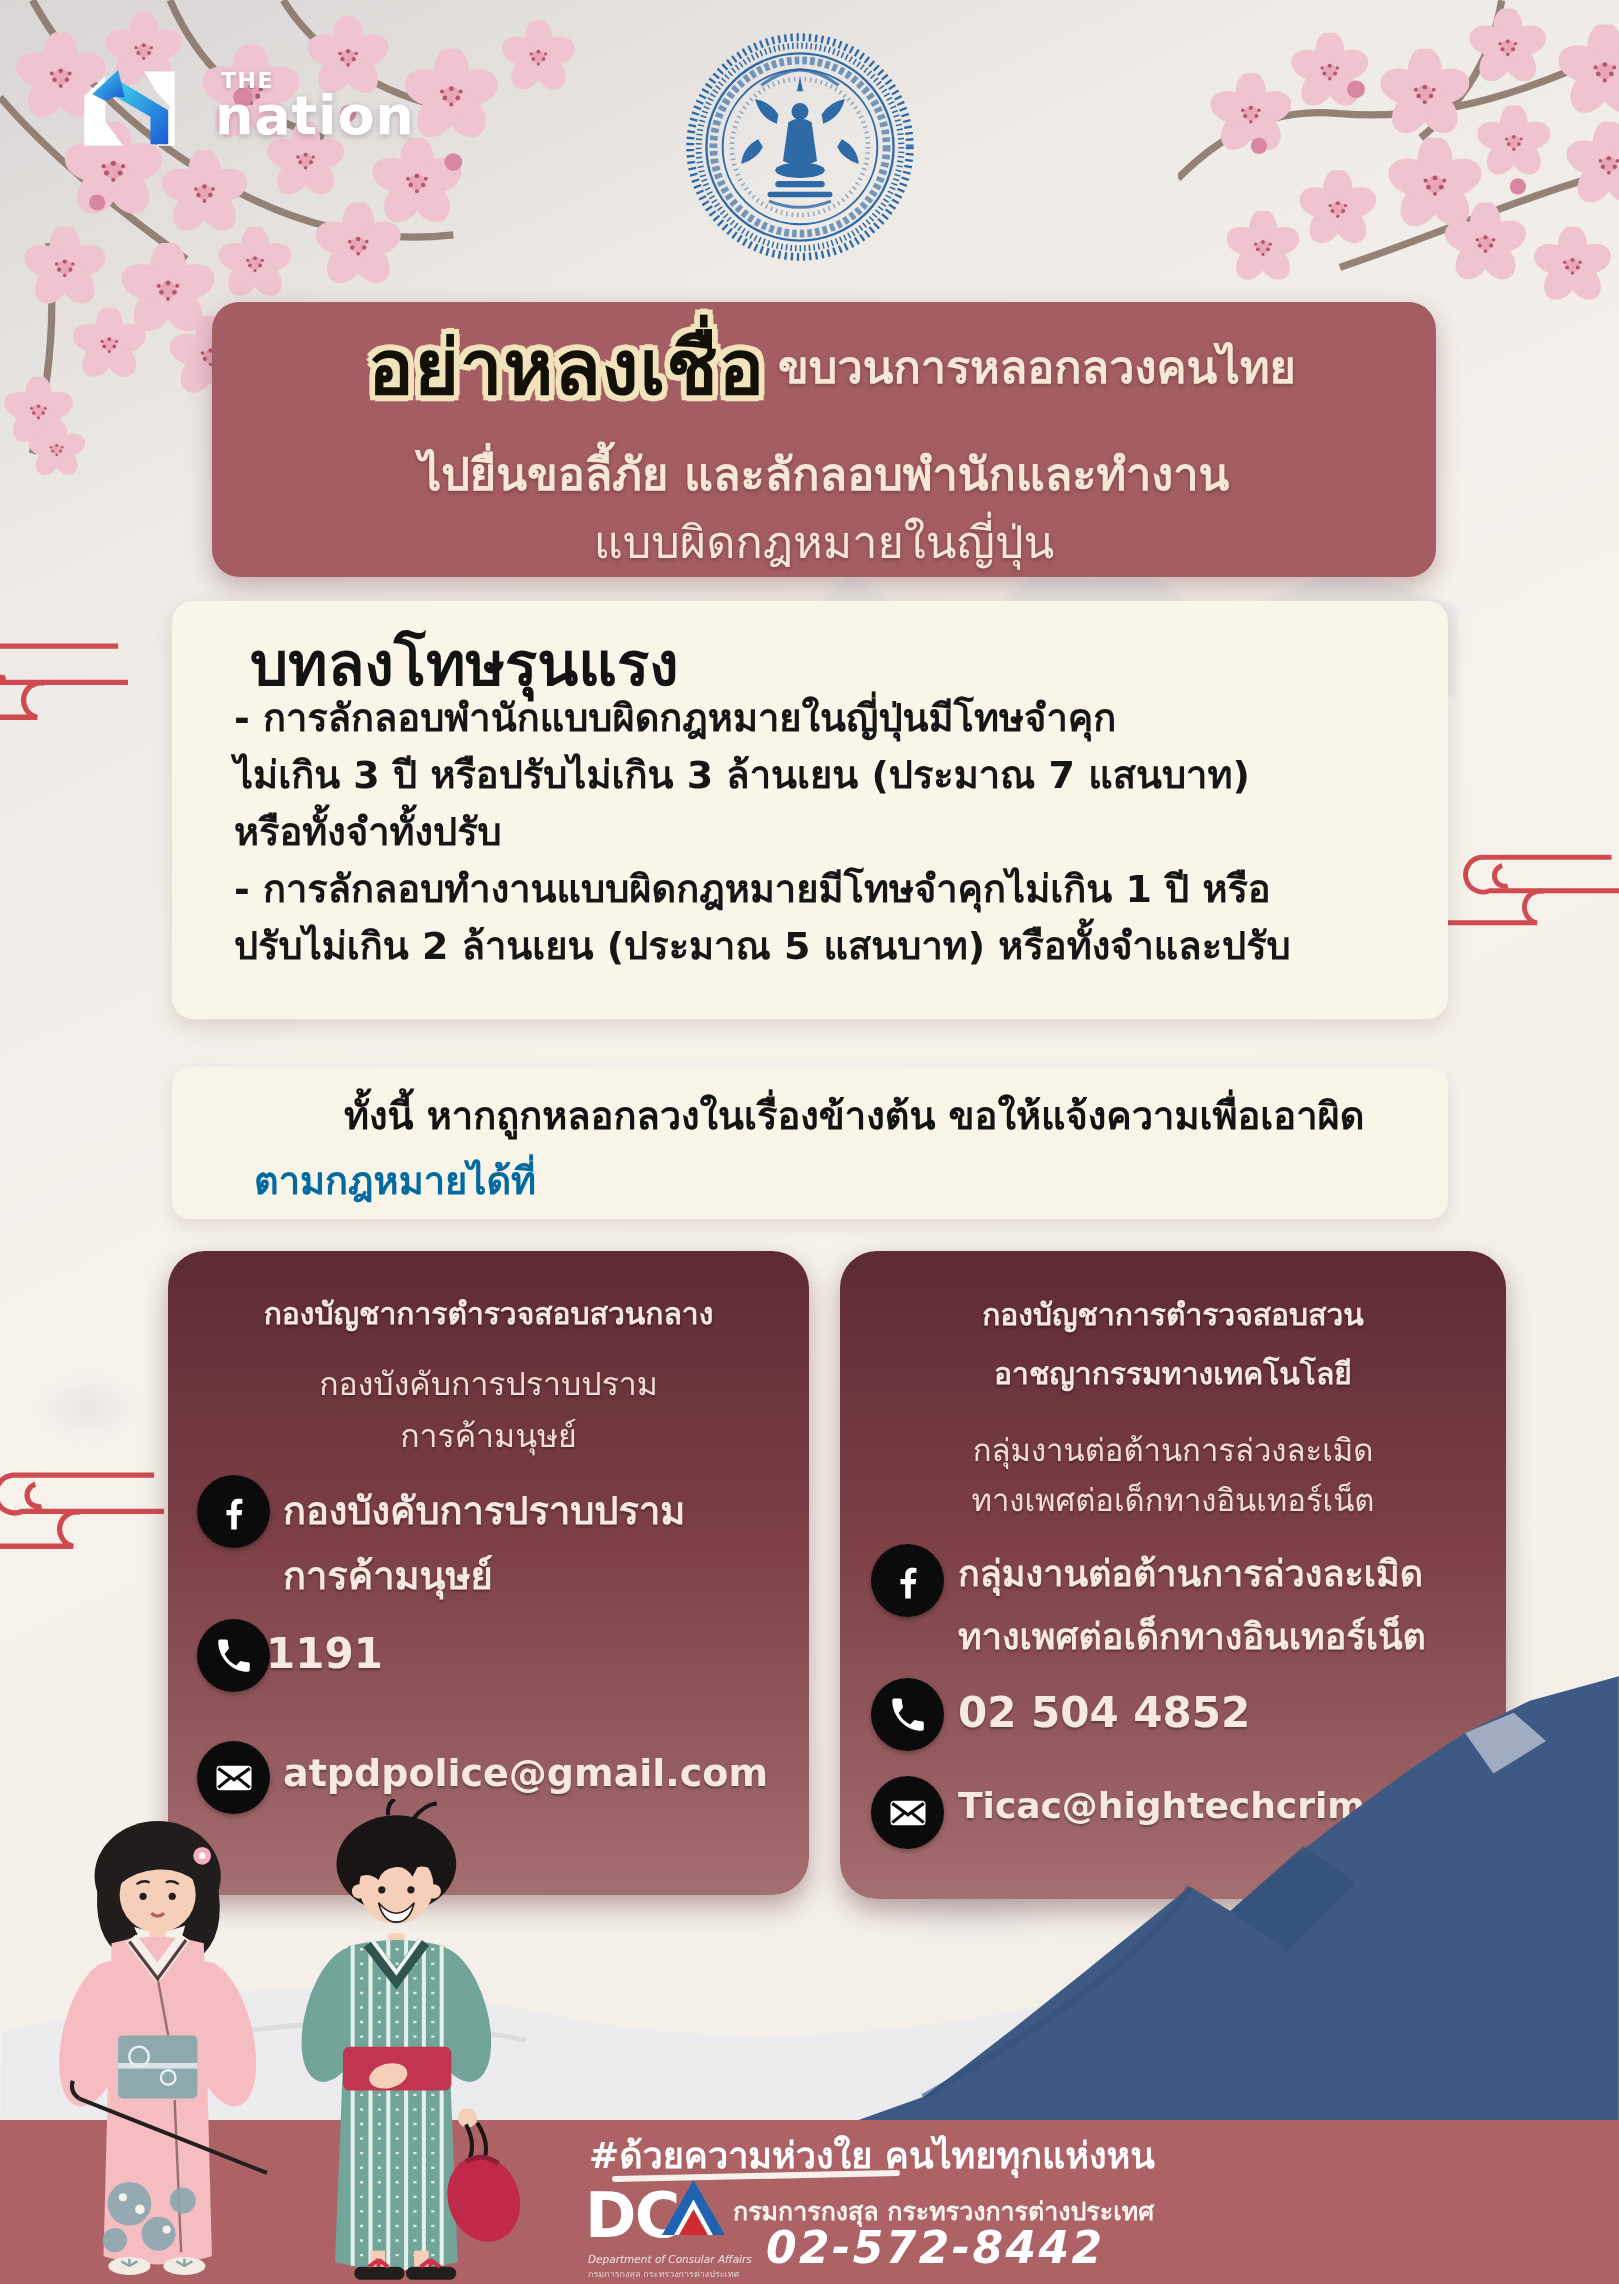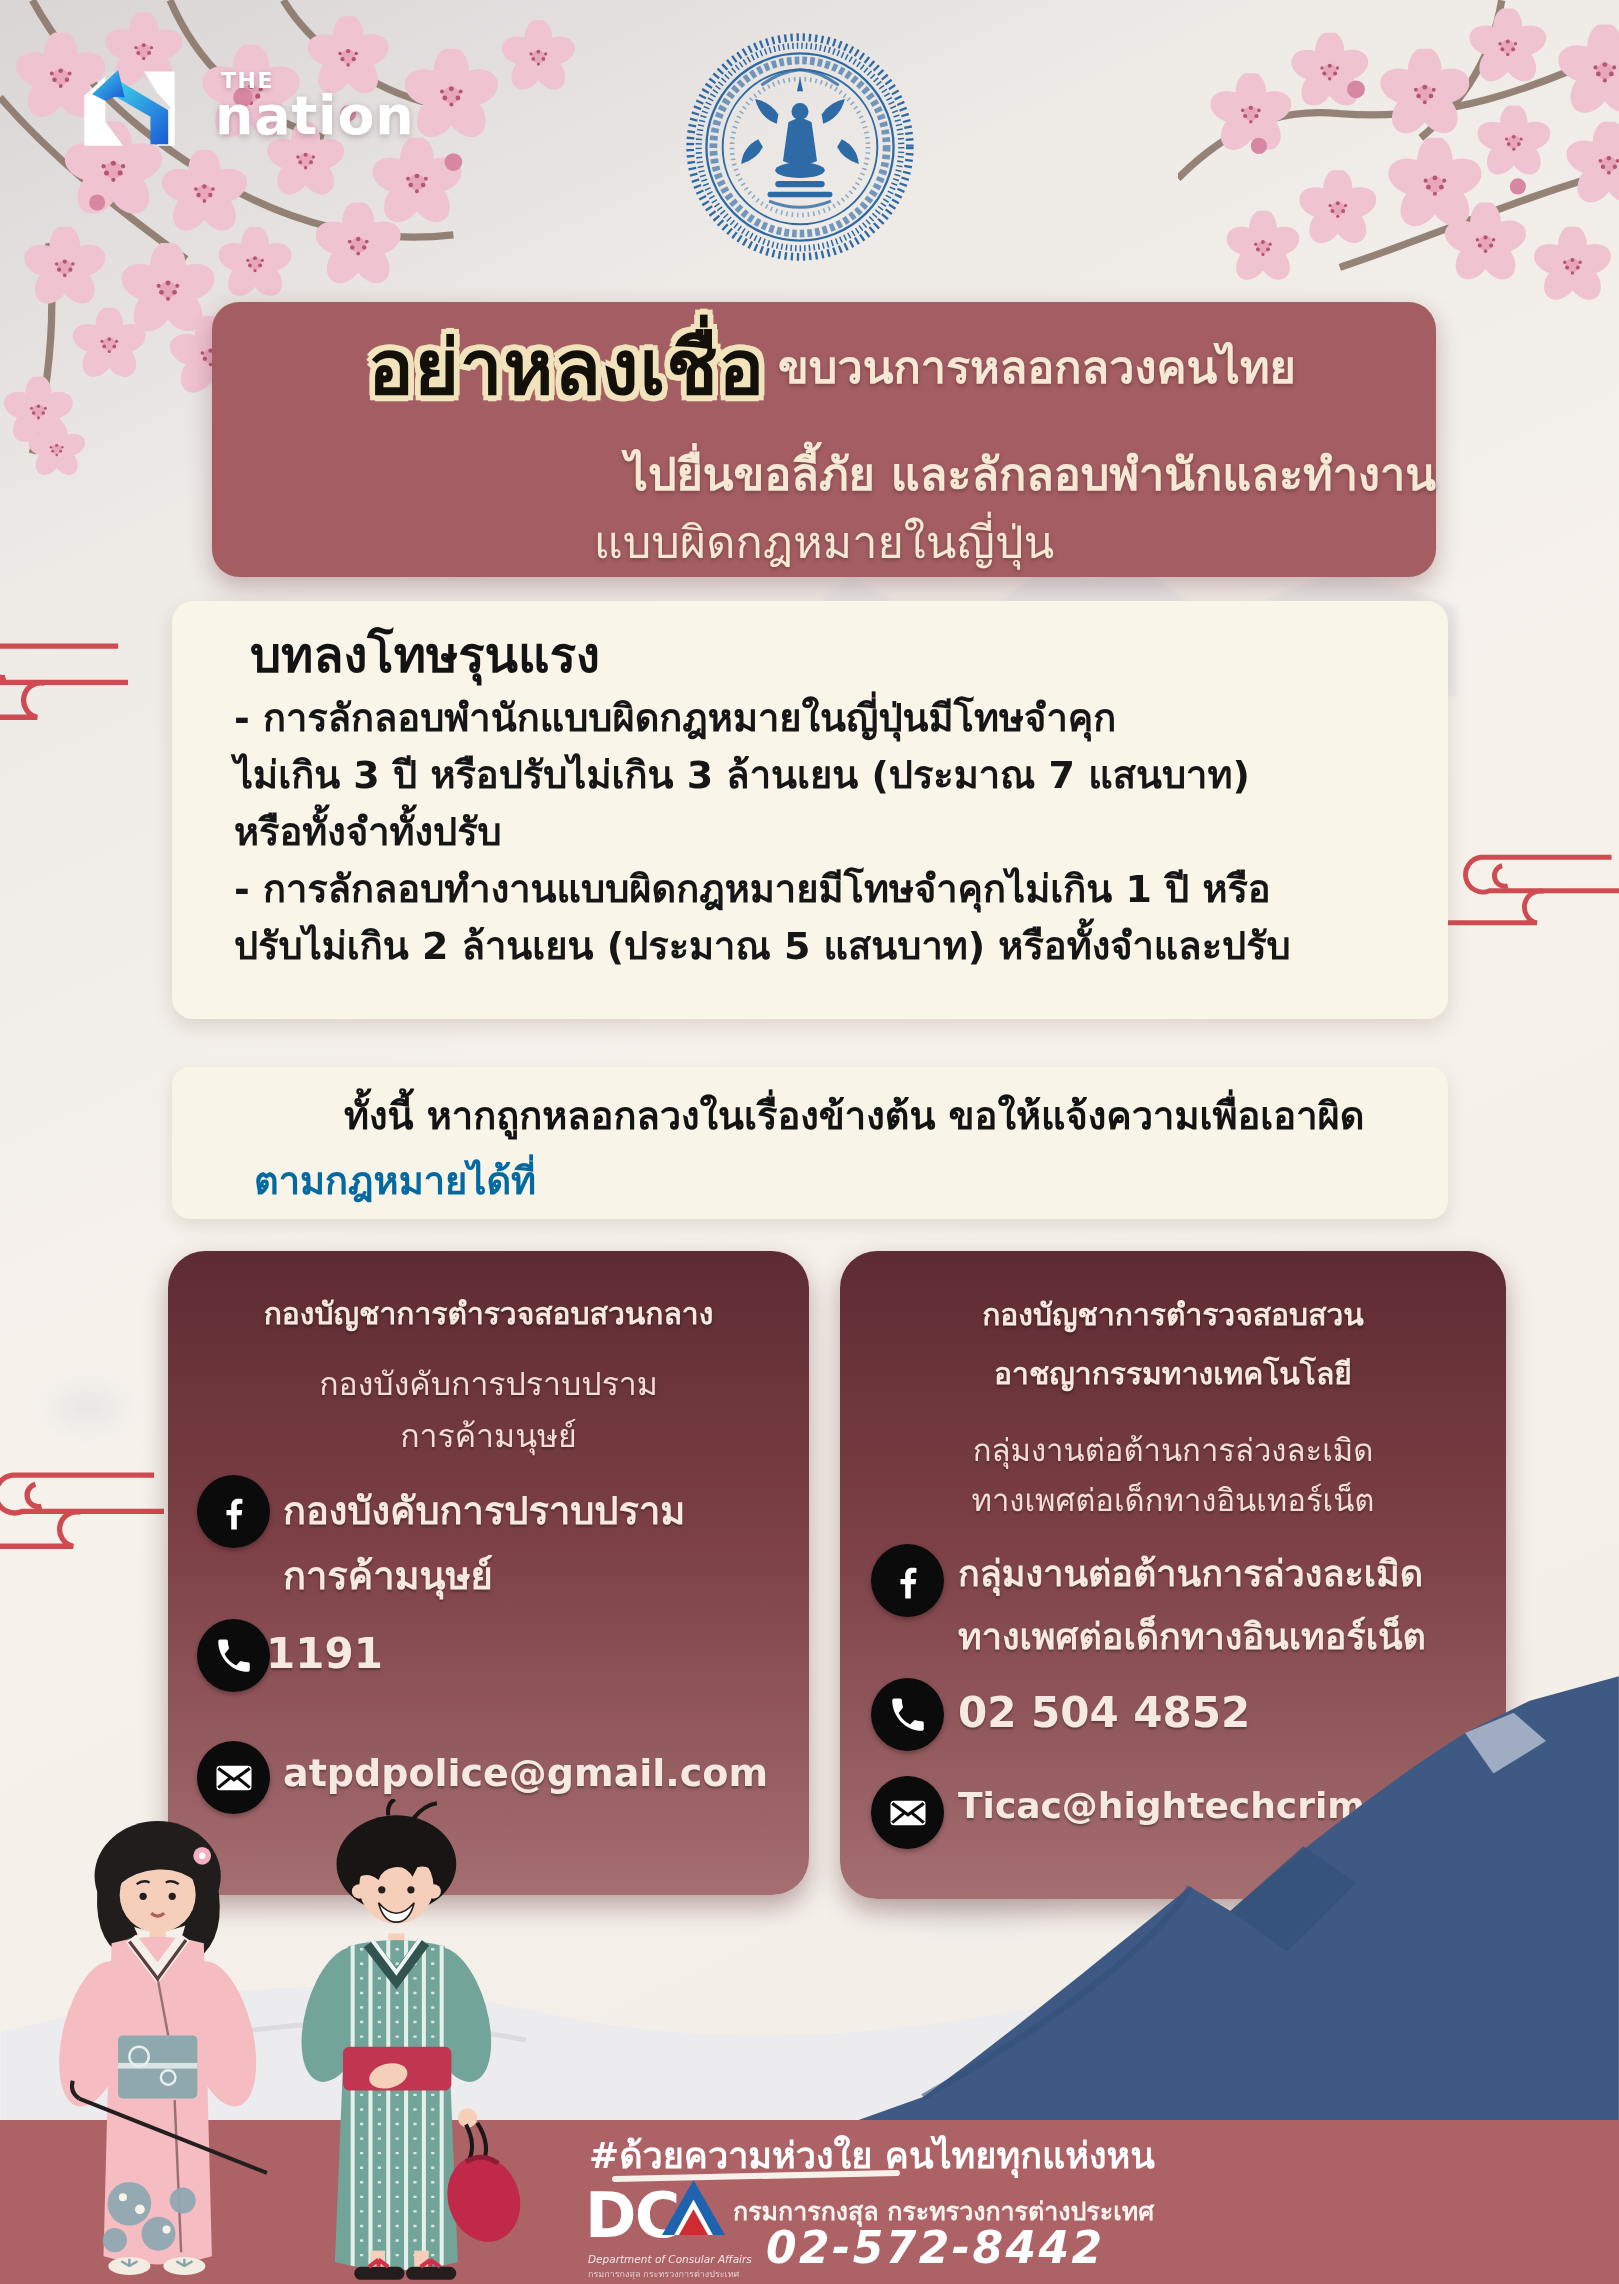--- a/index.html
+++ b/index.html
@@ -17,27 +17,27 @@
   .brand .the{position:absolute;left:148px;top:4.9px;color:#fff;font-size:22px;font-weight:800;letter-spacing:1.6px;text-shadow:0 1.6px 4.9px rgba(90,70,80,.35);}
   .brand .nation{position:absolute;left:142px;top:21px;color:#fff;font-size:54px;font-weight:800;letter-spacing:0.8px;text-shadow:0 1.6px 6.5px rgba(90,70,80,.35);}
 
   
   .banner{position:absolute;left:212px;top:302px;width:1224px;height:275px;background:#a45e63;border-radius:27.5px;
           box-shadow:0 9.7px 23px rgba(96,44,50,.30);}
   .banner .l1{position:absolute;top:4.9px;left:0;width:100%;height:121px;display:flex;justify-content:center;align-items:center;padding-left:8px;}
   .banner .hl{font-size:76px;font-weight:800;color:#121009;letter-spacing:0.8px;
       text-shadow:-4.9px -4.9px 0 #f1e3bc,4.9px -4.9px 0 #f1e3bc,-4.9px 4.9px 0 #f1e3bc,4.9px 4.9px 0 #f1e3bc,0 -5.7px 0 #f1e3bc,0 5.7px 0 #f1e3bc,-5.7px 0 0 #f1e3bc,5.7px 0 0 #f1e3bc;}
   .banner .rest{font-size:45px;font-weight:700;color:#f5e8d5;margin-left:13px;text-shadow:0 2.4px 4px rgba(60,25,30,.4);text-align:right;}
-  .banner .l2{position:absolute;top:136px;width:100%;text-align:right;font-size:45px;font-weight:700;color:#f5e8d5;text-shadow:0 2.4px 4px rgba(60,25,30,.4);}
+  .banner .l2{position:absolute;top:136px;width:100%;text-align:center;font-size:45px;font-weight:700;color:#f5e8d5;text-shadow:0 2.4px 4px rgba(60,25,30,.4);}
   .banner .l3{position:absolute;top:204px;width:100%;text-align:center;font-size:45px;font-weight:400;color:#f5e8d5;text-shadow:0 2.4px 4px rgba(60,25,30,.4);}
 
   
   .penalty{position:absolute;left:172px;top:601px;width:1276px;height:418px;background:#f9f5e9;border-radius:21px;
            box-shadow:0 8px 19.4px rgba(120,95,80,.18);}
-  .penalty .head{position:absolute;left:78px;top:14.6px;font-size:49px;font-weight:800;color:#131313;}
+  .penalty .head{position:absolute;left:78px;top:14.6px;font-size:60px;font-weight:800;color:#131313;}
   .penalty .lines{position:absolute;left:62px;top:89px;right:32px;font-size:38px;font-weight:700;color:#161616;line-height:57px;}
 
   
   .notice{position:absolute;left:172px;top:1067px;width:1276px;height:152px;background:#f8f4e8;border-radius:18px;
           box-shadow:0 6.5px 14.6px rgba(120,95,80,.15);}
   .notice .n1{position:absolute;left:172px;top:18px;font-size:38px;font-weight:700;color:#131313;}
   .notice .n2{position:absolute;left:82px;top:83px;font-size:38px;font-weight:700;color:#0369a1;}
 
   
   .card{position:absolute;top:1251px;border-radius:37px;color:#f6e9e2;

